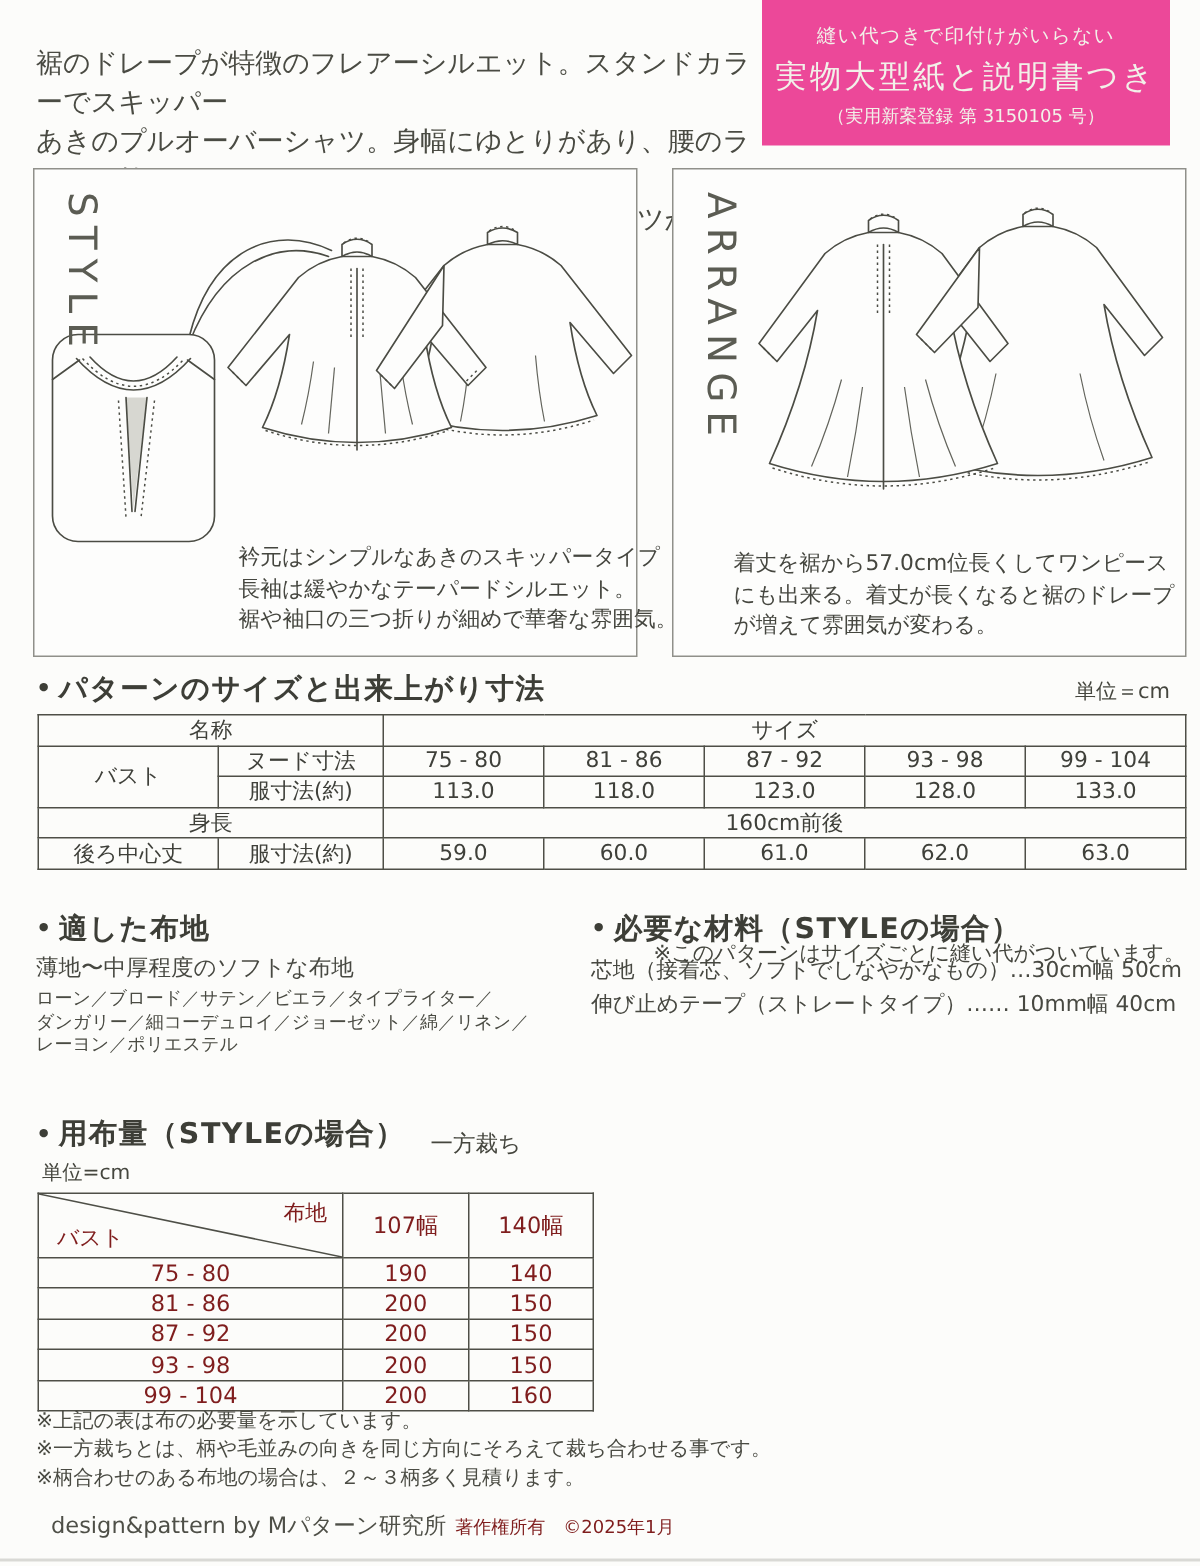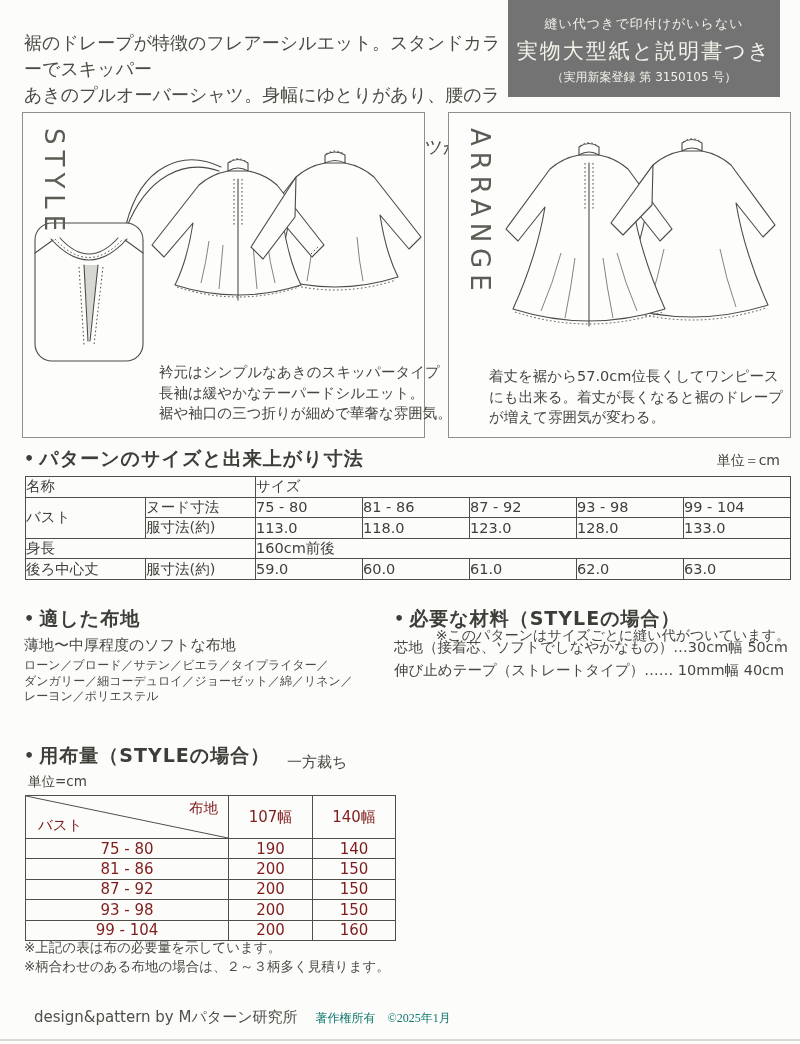--- a/index.html
+++ b/index.html
@@ -34,21 +34,21 @@
   .caption-style{left:136px;top:249px;}
   .caption-arrange{left:40px;top:253px;}
   
   .sec-title{position:absolute;font-size:19px;font-weight:bold;color:#3d3e37;letter-spacing:1px;white-space:nowrap;}
   .sec-title .bullet{font-size:16px;margin-right:4px;vertical-align:1px;}
   .unit-right{position:absolute;top:452px;right:20px;font-size:14px;color:#45463e;}
   
   table{border-collapse:collapse;table-layout:fixed;}
   .size-table{position:absolute;left:25px;top:476px;width:765px;}
   .size-table td{
-    border:1px solid #4e4f47;text-align:left;vertical-align:middle;
+    border:1px solid #4e4f47;text-align:center;vertical-align:middle;
     font-size:14.5px;color:#3f403a;height:19.6px;padding:0;
   }
   .size-note{position:absolute;top:579px;right:10px;font-size:14px;color:#45463e;margin-top:48px;}
   
   .sub-line{position:absolute;font-size:15px;color:#474841;white-space:nowrap;}
   .small-lines{position:absolute;font-size:12px;line-height:15.5px;color:#4a4b43;white-space:nowrap;}
   .mat-lines{position:absolute;left:394px;top:636px;font-size:14.5px;line-height:23px;color:#474841;white-space:nowrap;}
   
   .yard-unit{position:absolute;left:28px;top:773px;font-size:13.5px;}
   .yard-cut{position:absolute;left:287px;top:753px;font-size:15px;}
@@ -58,39 +58,39 @@
     font-size:15px;color:#7f1d1d;height:19.4px;padding:0;
   }
   .yard-table td.diag-cell{position:relative;height:42px;padding:0;}
   .diag-cell svg{position:absolute;inset:0;width:100%;height:100%;}
   .diag-top{position:absolute;right:10px;top:3px;font-size:14.5px;}
   .diag-bottom{position:absolute;left:12px;bottom:3px;font-size:14.5px;}
   .yard-notes{position:absolute;left:24px;top:938px;font-size:13.5px;line-height:19px;color:#4a4b43;white-space:nowrap;}
   
   .footer{position:absolute;left:34px;top:1007px;white-space:nowrap;}
   .footer .brand{font-size:15px;color:#4e4f47;}
-  .footer .rights{font-size:12px;color:#0f766e;margin-left:18px;font-family:Liberation Serif, serif;}
+  .footer .rights{font-size:12px;color:#7f1d1d;margin-left:6px;}
   .bottom-rule{position:absolute;left:0;top:1039px;width:800px;height:2px;background:#d9d9d5;}
   .stroke{fill:none;stroke:#4b4c44;stroke-width:1.1;stroke-linejoin:round;stroke-linecap:round;}
   .fillw{fill:#fdfdfc;stroke:#4b4c44;stroke-width:1.1;stroke-linejoin:round;}
   .dash{fill:none;stroke:#4b4c44;stroke-width:1;stroke-dasharray:1.6,2.4;}
   .thin{fill:none;stroke:#63645c;stroke-width:0.8;}
 </style>
 </head>
 <body>
 
 <div class="page">
 
   <div class="intro">
     <div>裾のドレープが特徴のフレアーシルエット。スタンドカラーでスキッパー</div>
     <div>あきのプルオーバーシャツ。身幅にゆとりがあり、腰のラインを拾わない。</div>
     <div>広めの肩幅と袖幅で袖口も折り返しやすい。パーツが少なく簡単な仕様。</div>
   </div>
 
-  <div class="badge" style="background:#737373;color:#f2f1e9;">
+  <div class="badge" style="background:#ec4899;color:#f2f1e9;">
     <div class="l1">縫い代つきで印付けがいらない</div>
     <div class="l2">実物大型紙と説明書つき</div>
     <div class="l3">（実用新案登録 第 3150105 号）</div>
   </div>
 
   <div class="panel panel-style">
     <svg class="illus" width="400" height="323" viewBox="0 0 400 323">
 
       <g>
         <path class="stroke" d="M103,112 C118,52 160,36 198,54"></path>
@@ -308,20 +308,21 @@
     <tr>
       <td>99 - 104</td>
       <td>200</td>
       <td>160</td>
     </tr>
   </tbody>
     </table>
 
   <div class="yard-notes">
     <div>※上記の表は布の必要量を示しています。</div>
+    <div>※一方裁ちとは、柄や毛並みの向きを同じ方向にそろえて裁ち合わせる事です。</div>
     <div>※柄合わせのある布地の場合は、２～３柄多く見積ります。</div>
   </div>
 
   <div class="footer">
     <span class="brand">design&amp;pattern by Mパターン研究所</span><span class="rights">著作権所有　©2025年1月</span>
   </div>
   <div class="bottom-rule"></div>
 
 </div>
 

